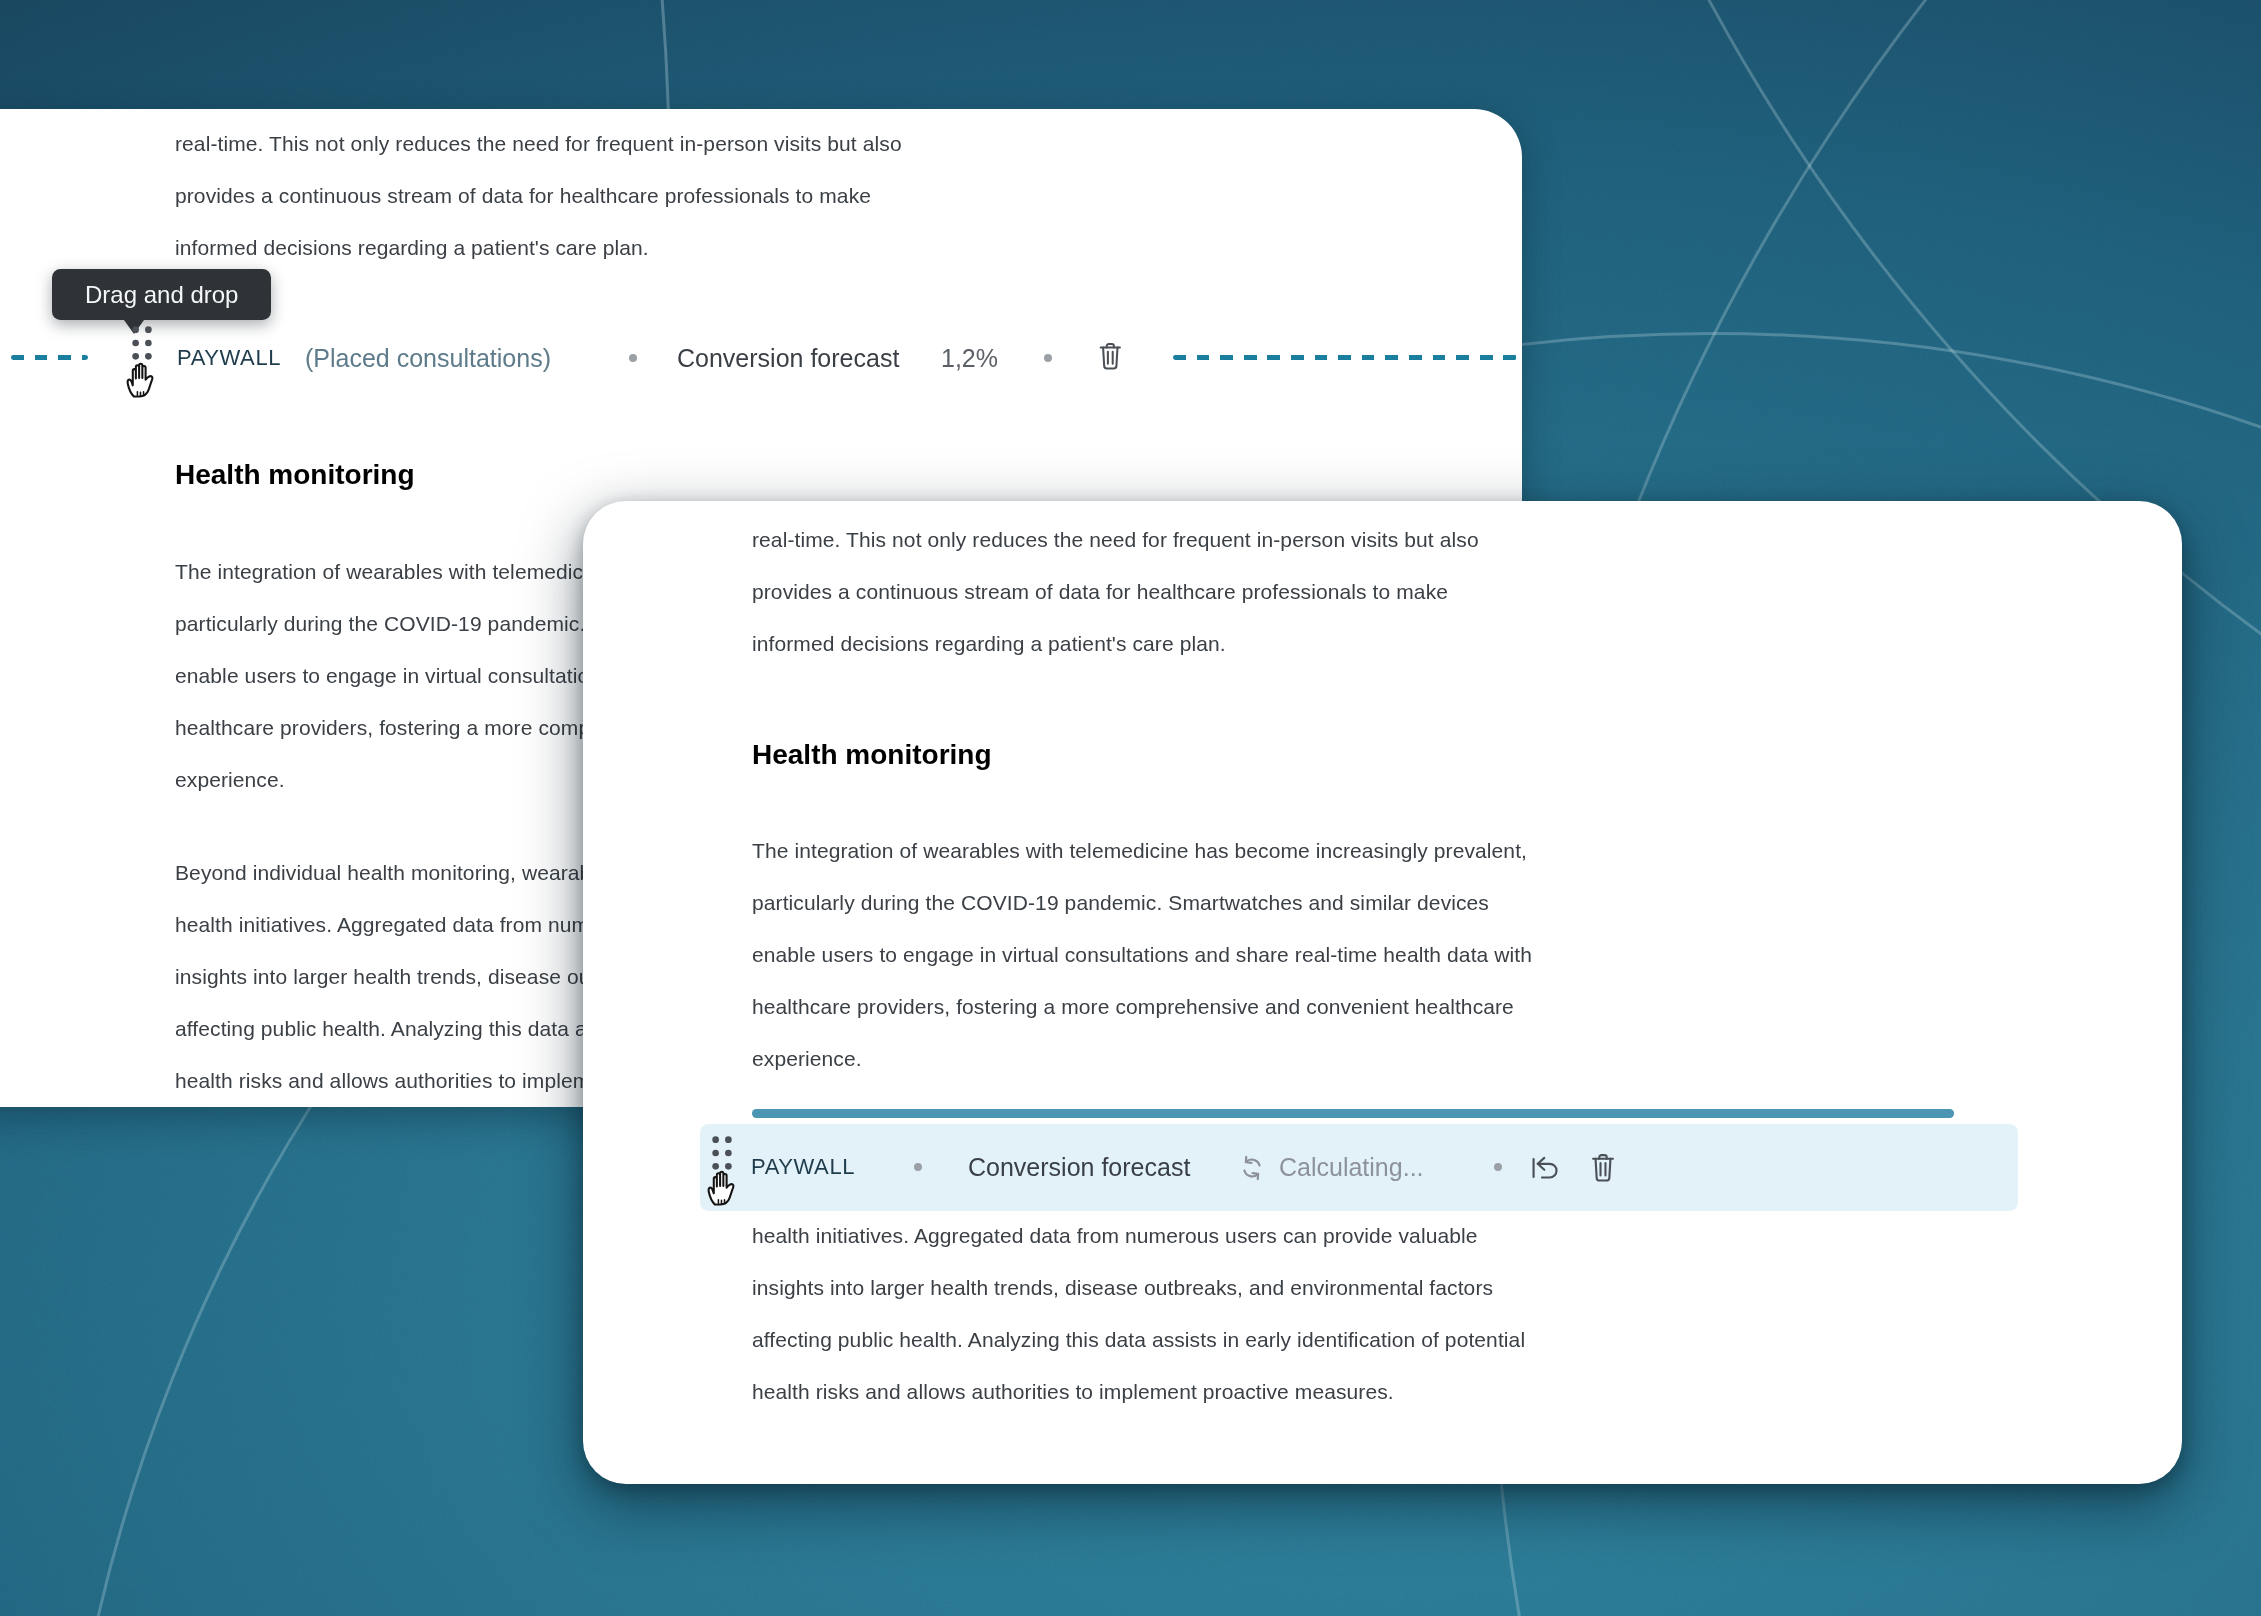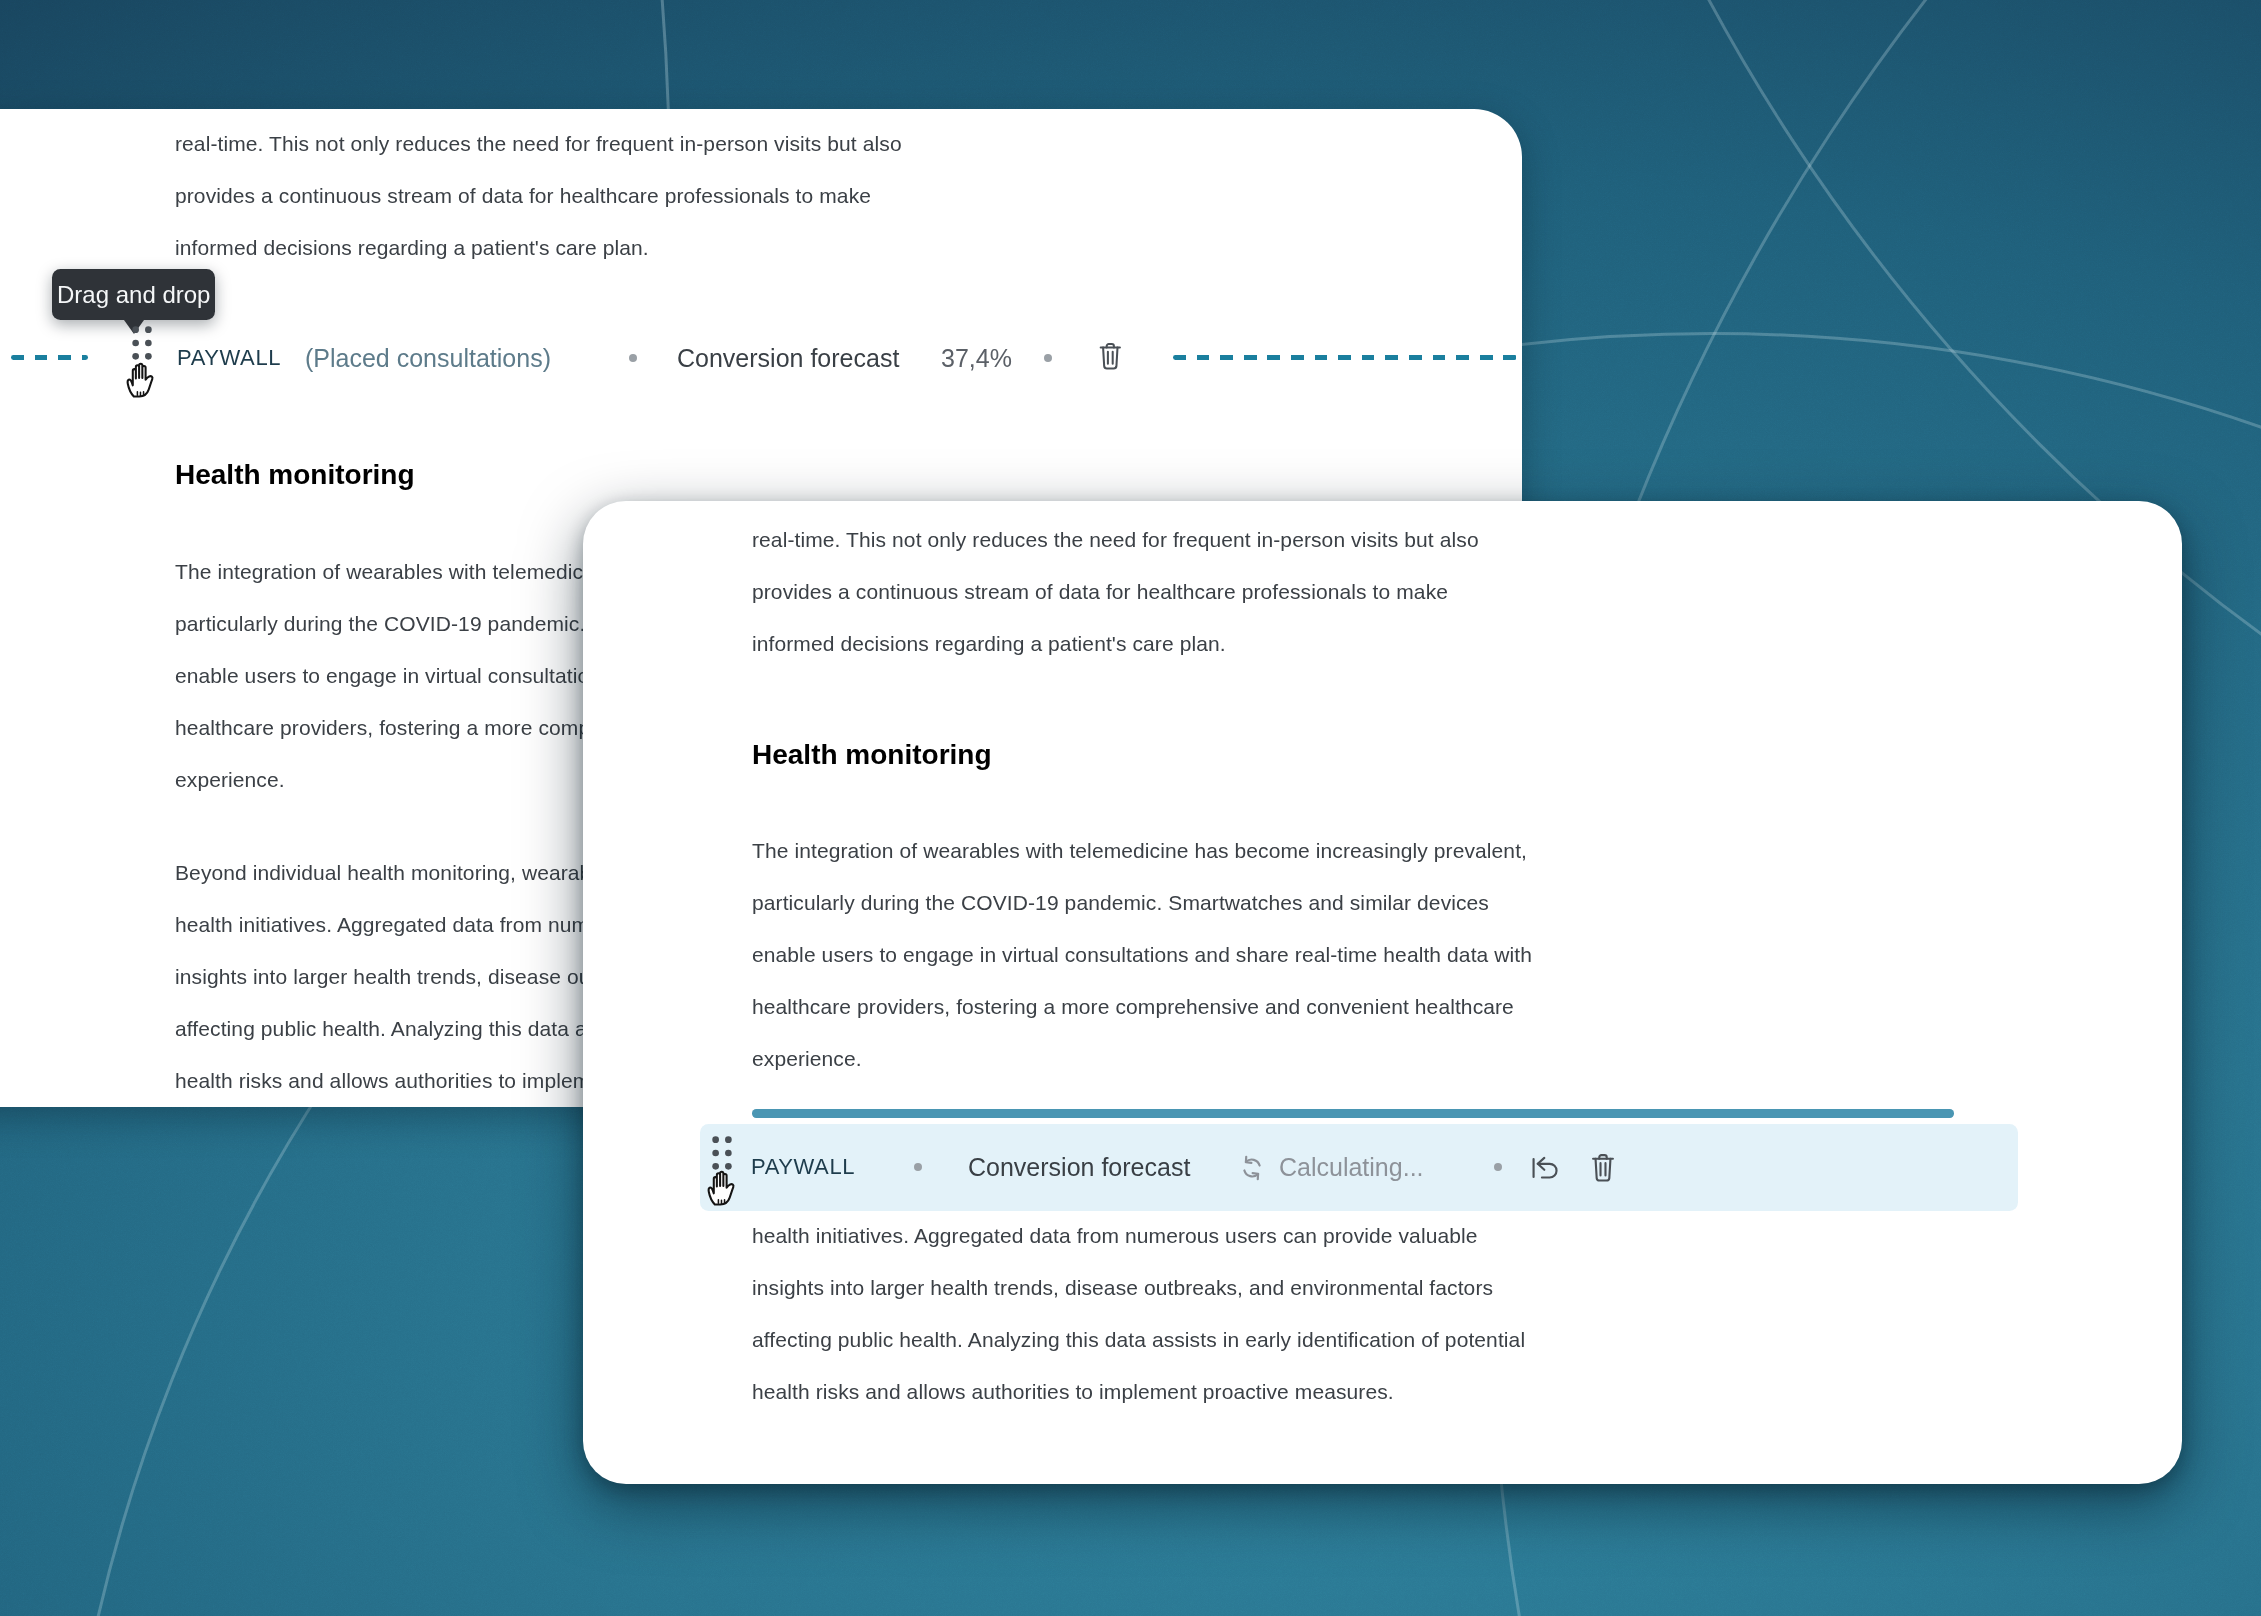--- a/index.html
+++ b/index.html
@@ -22,21 +22,21 @@
   .back-card{left:-48px;top:109px;width:1570px;height:998px;border-radius:0 48px 48px 0;
     box-shadow:0 11px 36px rgba(5,25,38,.35);}
   .front-card{left:583px;top:501px;width:1599px;height:983px;border-radius:43px;overflow:hidden;
     box-shadow:0 20.5px 60px rgba(4,22,34,.5), 0 6px 18px rgba(4,22,34,.3);}
 
   .para{position:absolute;}
   .line{white-space:nowrap;height:52px;line-height:52px;font-size:21px;letter-spacing:0.1px;color:#3b4046;}
   .doc-heading{position:absolute;white-space:nowrap;height:52px;line-height:52px;font-size:28px;font-weight:700;color:#000000;}
 
   .tooltip{position:absolute;left:100px;top:160px;height:51px;background:#2f3338;color:#f5f7f8;
-    border-radius:8.5px;padding:0 5px;font-size:24px;line-height:51px;white-space:nowrap;
+    border-radius:8.5px;padding:0 33px;font-size:24px;line-height:51px;white-space:nowrap;
     box-shadow:0 4.8px 14.5px rgba(10,20,28,.35);}
   .tooltip-tail{position:absolute;left:72px;top:51px;width:0;height:0;
     border-left:10.3px solid transparent;border-right:10.3px solid transparent;border-top:14.5px solid #2f3338;}
 
   .dashes{position:absolute;height:5.4px;border-radius:2.4px;
     background:repeating-linear-gradient(90deg,#1a7f9e 0 12.7px,transparent 12.7px 23.6px);}
   .pw-label{position:absolute;height:60px;line-height:60px;font-size:22px;letter-spacing:0.6px;color:#1e3c4c;white-space:nowrap;}
   .pw-note{position:absolute;height:60px;line-height:60px;font-size:25px;color:#5d7b8a;white-space:nowrap;}
   .pw-conv{position:absolute;height:60px;line-height:60px;font-size:25px;color:#393f45;white-space:nowrap;}
   .pw-value{position:absolute;height:60px;line-height:60px;font-size:25px;color:#5b6067;white-space:nowrap;}
@@ -98,21 +98,21 @@
         <svg width="35" height="41" viewBox="0 0 40 48" xmlns="http://www.w3.org/2000/svg">
           <path d="M11 45 C7.5 41.5 5 35.5 4 30.5 C3.5 28 3.5 26 5 25.4 C6.6 24.8 8 26.4 8.7 28.8 L9.8 32 L9.8 15 C9.8 12.4 13.4 12.4 13.4 15 L13.4 24 L13.4 10.5 C13.4 7.9 17.2 7.9 17.2 10.5 L17.2 23.4 L17.2 8.6 C17.2 6 21 6 21 8.6 L21 23.5 L21 11.2 C21 8.7 24.8 8.7 24.8 11.2 L24.8 25.5 C25.6 24.2 27 22.4 29 21.6 C31.4 20.6 33.6 22 32.6 24.6 C31 28.8 30 32.6 28.4 37 C26.8 41.6 23.6 45 17.5 45 Z" fill="#ffffff" stroke="#141414" stroke-width="2.4" stroke-linejoin="round"></path>
           <path d="M15.2 39.5 v4.2 M18.8 40 v4.2 M22.4 39.5 v4.2" stroke="#141414" stroke-width="1.8" stroke-linecap="round" fill="none"></path>
         </svg>
       </span>
 
       <span class="pw-label" style="left:225px;top:219px;">PAYWALL</span>
       <span class="pw-note" style="left:353px;top:219px;">(Placed consultations)</span>
       <span class="bullet" style="left:677px;top:245px;"></span>
       <span class="pw-conv" style="left:725px;top:219px;">Conversion forecast</span>
-      <span class="pw-value" style="left:989px;top:219px;">37,4%</span>
+      <span class="pw-value" style="left:989px;top:219px;">1,2%</span>
       <span class="bullet" style="left:1092px;top:245px;"></span>
 
       <button class="icon-btn" style="left:1145px;top:232px;">
         <svg width="26.6" height="30" viewBox="0 0 44 50" fill="none" stroke="#4a5056" stroke-width="3.4" stroke-linecap="round" stroke-linejoin="round" xmlns="http://www.w3.org/2000/svg">
           <path d="M6 11 H38"></path>
           <path d="M16 11 V8.5 A3.5 3.5 0 0 1 19.5 5 H24.5 A3.5 3.5 0 0 1 28 8.5 V11"></path>
           <path d="M10 11 L11.8 42 A4.5 4.5 0 0 0 16.3 46 H27.7 A4.5 4.5 0 0 0 32.2 42 L34 11"></path>
           <path d="M18 18 V38 M26 18 V38"></path>
         </svg>
       </button>

